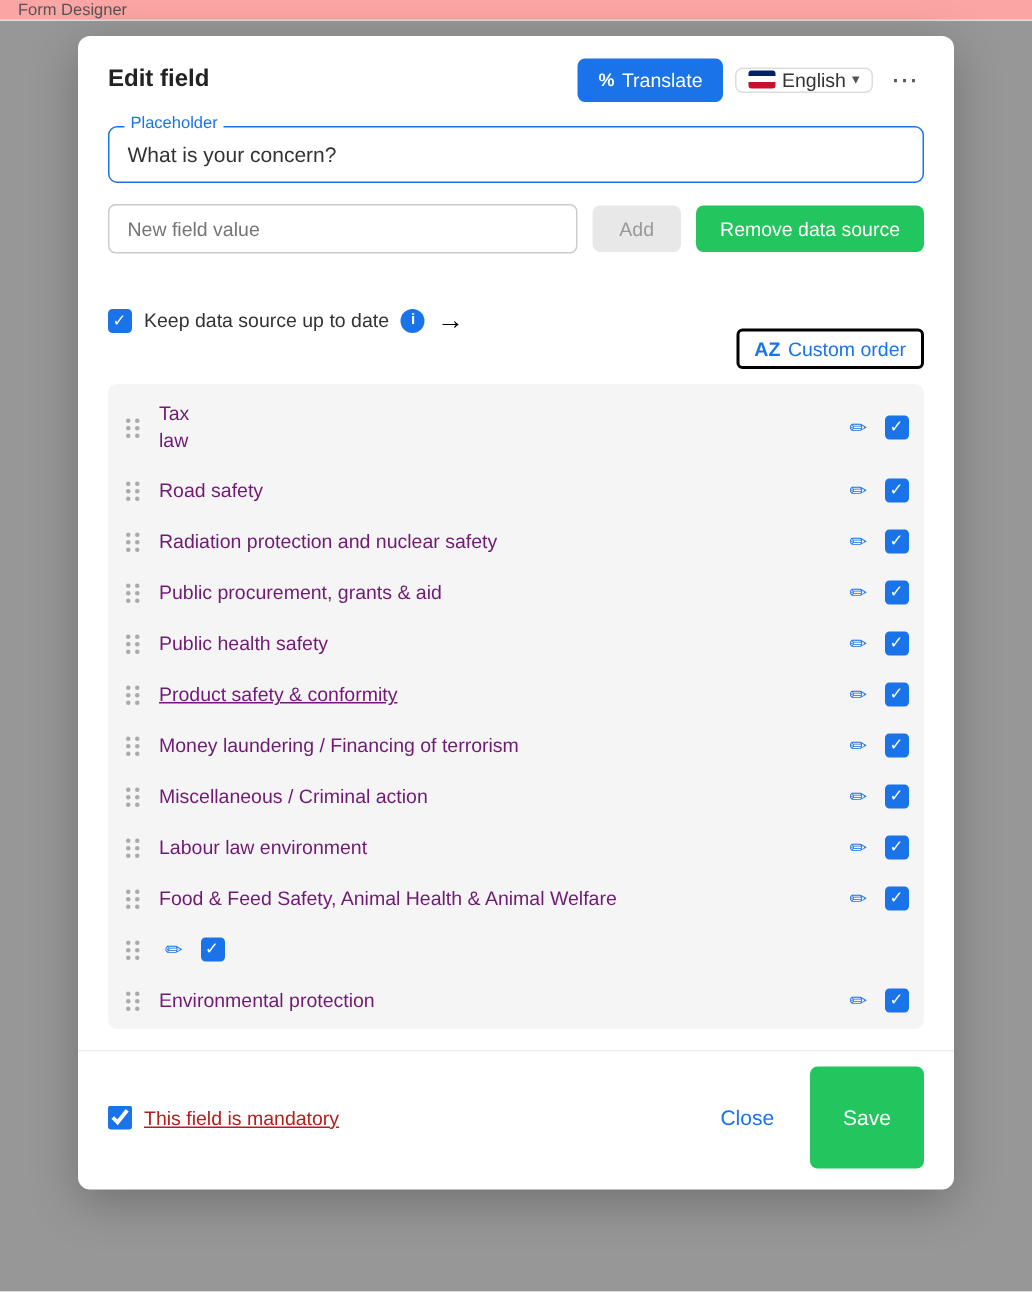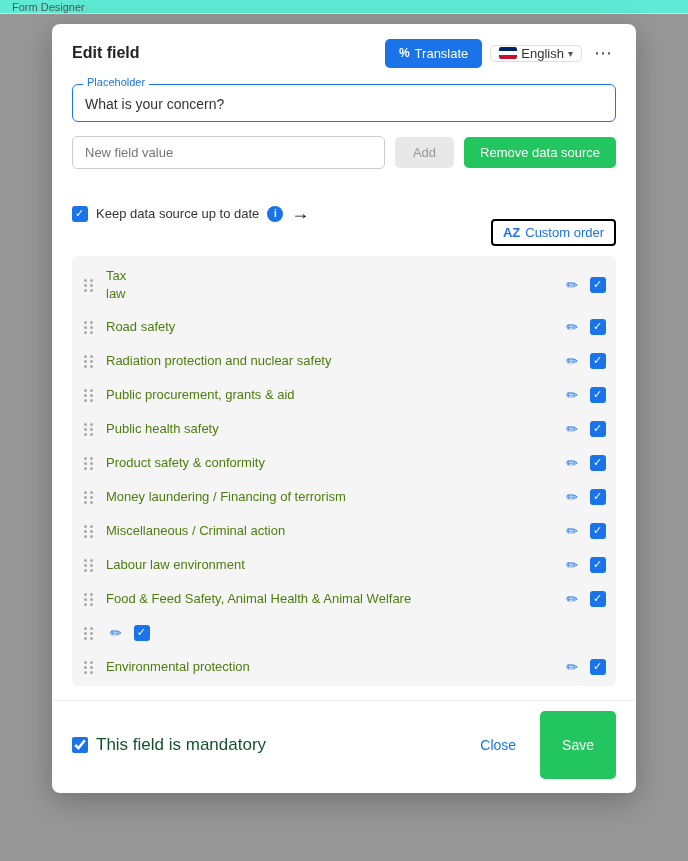--- a/index.html
+++ b/index.html
@@ -6,21 +6,21 @@
     body {
       font-family: -apple-system, BlinkMacSystemFont, 'Segoe UI', sans-serif;
       background: #e8e8e8;
       width: 688px;
       min-height: 861px;
       display: flex;
       flex-direction: column;
     }
 
     .top-bar {
-      background: #5eead4;
+      background: #fca5a5;
       height: 14px;
       border-bottom: 1px solid #ddd;
       display: flex;
       align-items: center;
       padding: 0 12px;
       font-size: 11px;
       color: #555;
     }
 
     .modal-overlay {
@@ -280,21 +280,21 @@
     .drag-dot {
       width: 3px;
       height: 3px;
       background: #aaa;
       border-radius: 50%;
     }
 
     .item-text {
       flex: 1;
       font-size: 13px;
-      color: #4d7c0f;
+      color: #701a75;
       line-height: 1.4;
     }
 
     .edit-icon-btn {
       background: none;
       border: none;
       cursor: pointer;
       color: #1a73e8;
       font-size: 14px;
       padding: 2px 4px;
@@ -330,23 +330,24 @@
     }
 
     .footer-checkbox {
       width: 16px;
       height: 16px;
       accent-color: #1a73e8;
       cursor: pointer;
     }
 
     .footer-label {
-      font-size: 17px;
-      color: #14532d;
+      font-size: 13px;
+      color: #b91c1c;
       flex: 1;
+      text-decoration: underline;
     }
 
     .close-btn {
       background: none;
       border: none;
       color: #1a73e8;
       font-size: 14px;
       cursor: pointer;
       padding: 7px 16px;
       font-weight: 500;
@@ -496,21 +497,21 @@
             <div class="drag-handle">
               <div class="drag-dots">
                 <div class="drag-dot"></div>
                 <div class="drag-dot"></div>
                 <div class="drag-dot"></div>
                 <div class="drag-dot"></div>
                 <div class="drag-dot"></div>
                 <div class="drag-dot"></div>
               </div>
             </div>
-            <span class="item-text" style="white-space: pre-line;">Product safety &amp; conformity</span>
+            <span class="item-text" style="white-space: pre-line; text-decoration: underline;">Product safety &amp; conformity</span>
             <button class="edit-icon-btn">✏</button>
             <input type="checkbox" class="blue-checkbox" checked="" style="">
           </div>
           <div class="list-item">
             <div class="drag-handle">
               <div class="drag-dots">
                 <div class="drag-dot"></div>
                 <div class="drag-dot"></div>
                 <div class="drag-dot"></div>
                 <div class="drag-dot"></div>

